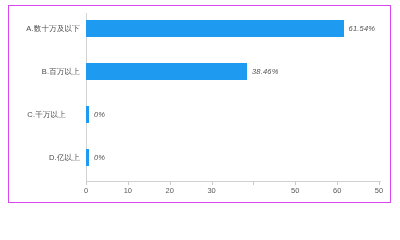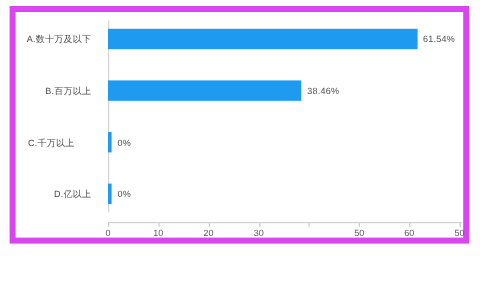--- a/index.html
+++ b/index.html
@@ -18,21 +18,21 @@
     overflow: hidden;
   }
   
   .chart-frame {
     position: absolute;
     left: 8px;
     top: 5px;
     width: 383px;
     height: 198px;
     box-sizing: border-box;
-    border: 5px solid #d946ef;
+    border: 1px solid #d946ef;
     background: #ffffff;
   }
   .plot-area {
     position: absolute;
     left: 0;
     top: 0;
     right: 0;
     bottom: 0;
   }
   
@@ -79,20 +79,21 @@
   }
   .value-label {
     position: absolute;
     top: 50%;
     transform: translateY(-50%);
     font-size: 7.5px;
     color: #4f4f4f;
     white-space: nowrap;
     letter-spacing: 0.2px;
     line-height: 1;
+    font-style: italic;
   }
   .tick {
     position: absolute;
     font-size: 7.5px;
     color: #595959;
     transform: translateX(-50%);
     white-space: nowrap;
     line-height: 1;
   }
   .tick-mark {

